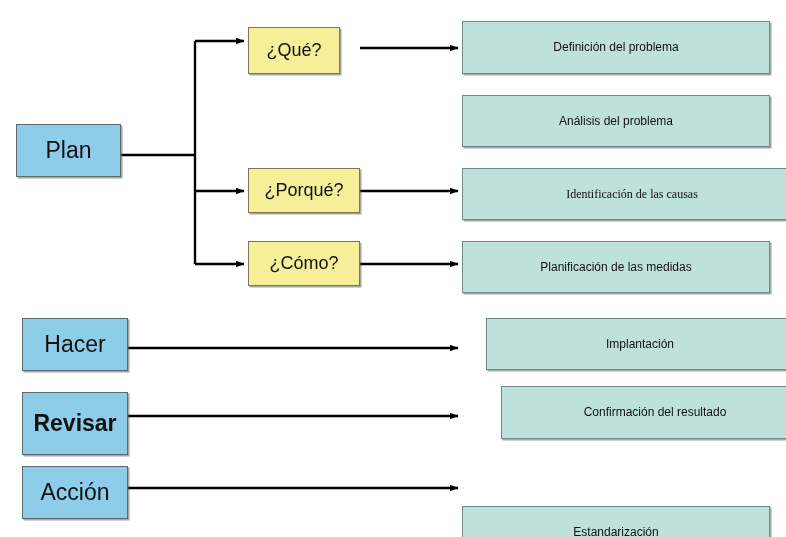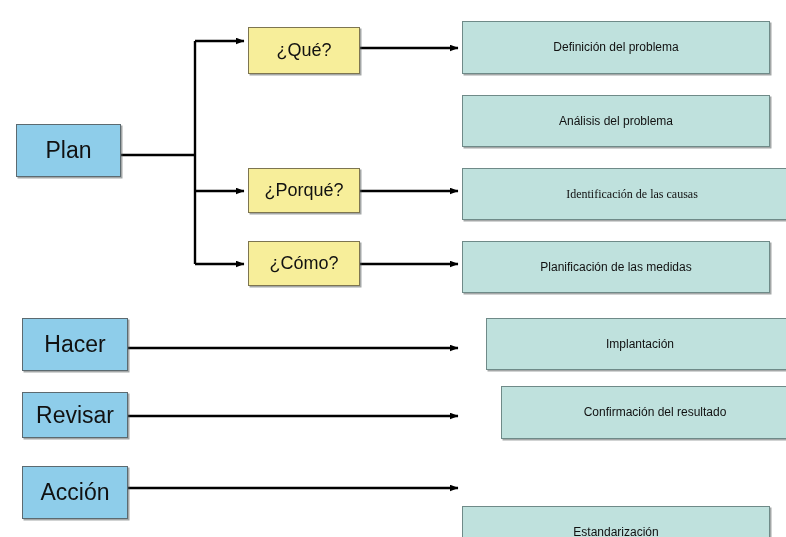--- a/index.html
+++ b/index.html
@@ -78,29 +78,29 @@
       </g>
   </svg>
 
   <div id="phase-layer">
       <div class="node phase" style="left: 16px; top: 124px; width: 105px; height: 53px;">
         <span>Plan</span>
       </div>
       <div class="node phase" style="left: 22px; top: 318px; width: 106px; height: 53px;">
         <span>Hacer</span>
       </div>
-      <div class="node phase" style="left: 22px; top: 392px; width: 106px; height: 46px;">
+      <div class="node phase" style="left: 22px; top: 392px; width: 106px; height: 63px; font-weight: bold;">
         <span>Revisar</span>
       </div>
       <div class="node phase" style="left: 22px; top: 466px; width: 106px; height: 53px;">
         <span>Acción</span>
       </div>
     </div>
   <div id="question-layer">
-      <div class="node question" style="left: 248px; top: 27px; width: 112px; height: 47px;">
+      <div class="node question" style="left: 248px; top: 27px; width: 92px; height: 47px;">
         <span>¿Qué?</span>
       </div>
       <div class="node question" style="left: 248px; top: 168px; width: 112px; height: 45px;">
         <span>¿Porqué?</span>
       </div>
       <div class="node question" style="left: 248px; top: 241px; width: 112px; height: 45px;">
         <span>¿Cómo?</span>
       </div>
     </div>
   <div id="activity-layer">

